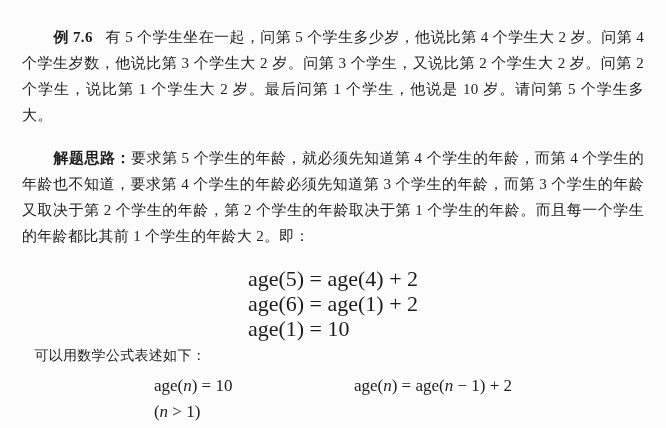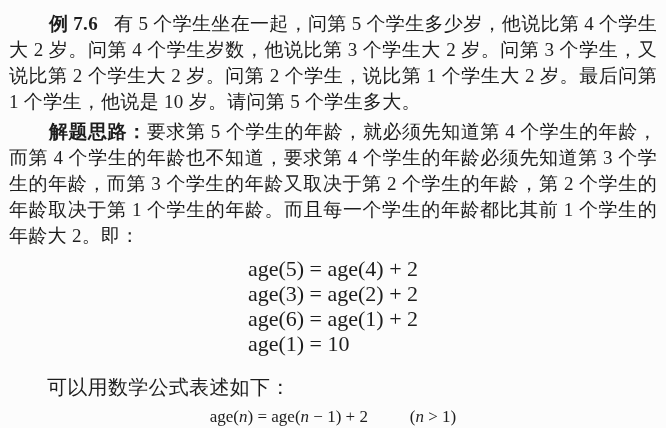--- a/index.html
+++ b/index.html
@@ -7,42 +7,42 @@
     width: 666px;
     height: 428px;
     background: #fcfcfc;
     color: #1d1d1d;
     font-family: "Liberation Serif", "DejaVu Serif", serif;
     overflow: hidden;
     box-sizing: border-box;
     padding: 7px 5px 0 5px;
   }
   .para {
-    margin: 4px;
-    font-size: 19px;
+    margin: 17px;
+    font-size: 15px;
     line-height: 26px;
     text-align: justify;
     text-indent: 2.1em;
     letter-spacing: 0.3px;
   }
   .para b { font-weight: bold; }
   .label-gap { margin-right: 0.85em; }
   .eq-block {
     width: fit-content;
     margin: 7px auto 0 auto;
     text-align: left;
   }
   .eq-line {
     font-size: 22px;
     line-height: 25px;
     white-space: pre;
   }
   .intro {
-    margin: 18px 0 0 0;
-    font-size: 20px;
+    margin: 2px 0 0 0;
+    font-size: 14px;
     line-height: 26px;
     text-indent: 2.1em;
     letter-spacing: 0.3px;
     font-family: Liberation Serif, serif;
   }
   .formula-block {
     width: fit-content;
     margin: 4px auto 0 auto;
     display: grid;
     grid-template-columns: 196px auto;
@@ -57,23 +57,23 @@
 </style>
 </head>
 <body>
 
 <p class="para"><b class="label-gap">例 7.6</b><span>有 5 个学生坐在一起，问第 5 个学生多少岁，他说比第 4 个学生大 2 岁。问第 4 个学生岁数，他说比第 3 个学生大 2 岁。问第 3 个学生，又说比第 2 个学生大 2 岁。问第 2 个学生，说比第 1 个学生大 2 岁。最后问第 1 个学生，他说是 10 岁。请问第 5 个学生多大。</span></p>
 
 <p class="para"><b>解题思路：</b><span>要求第 5 个学生的年龄，就必须先知道第 4 个学生的年龄，而第 4 个学生的年龄也不知道，要求第 4 个学生的年龄必须先知道第 3 个学生的年龄，而第 3 个学生的年龄又取决于第 2 个学生的年龄，第 2 个学生的年龄取决于第 1 个学生的年龄。而且每一个学生的年龄都比其前 1 个学生的年龄大 2。即：</span></p>
 
 <div class="eq-block">
   <div class="eq-line">age(5) = age(4) + 2</div>
-  <div class="eq-line">age(3) = age(2) + 2</div>
   <div class="eq-line">age(6) = age(1) + 2</div>
   <div class="eq-line">age(1) = 10</div>
 </div>
 
 <p class="intro">可以用数学公式表述如下：</p>
 
 <div class="formula-block">
+  <div class="formula-cell"><span>age(</span><span class="var">n</span><span>) = 10</span></div>
   <div class="formula-cell"><span>age(</span><span class="var">n</span><span>) = age(</span><span class="var">n</span><span> − 1) + 2</span></div>
   <div class="formula-cell"><span>(</span><span class="var">n</span><span> &gt; 1)</span></div>
 </div>
 
 </body></html>

